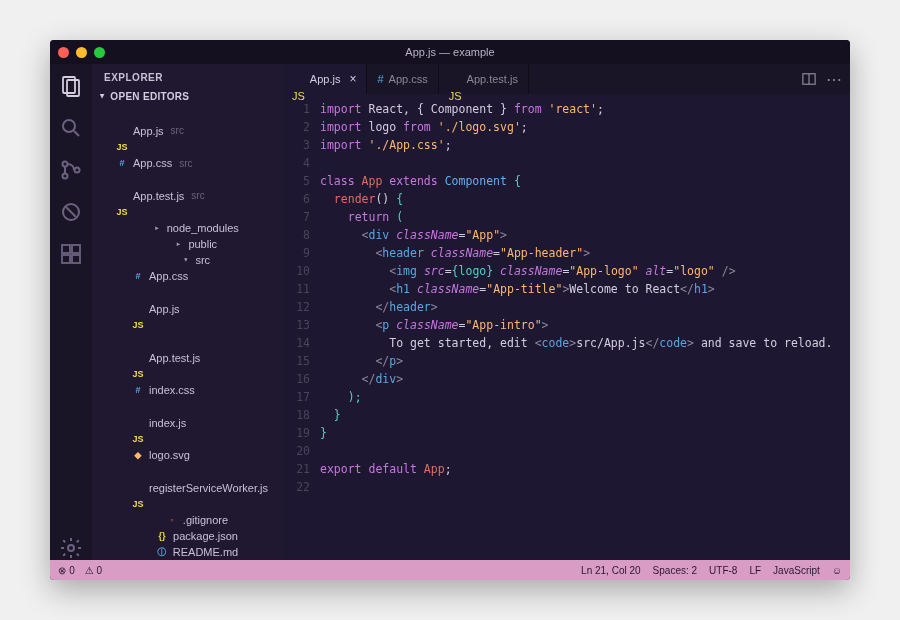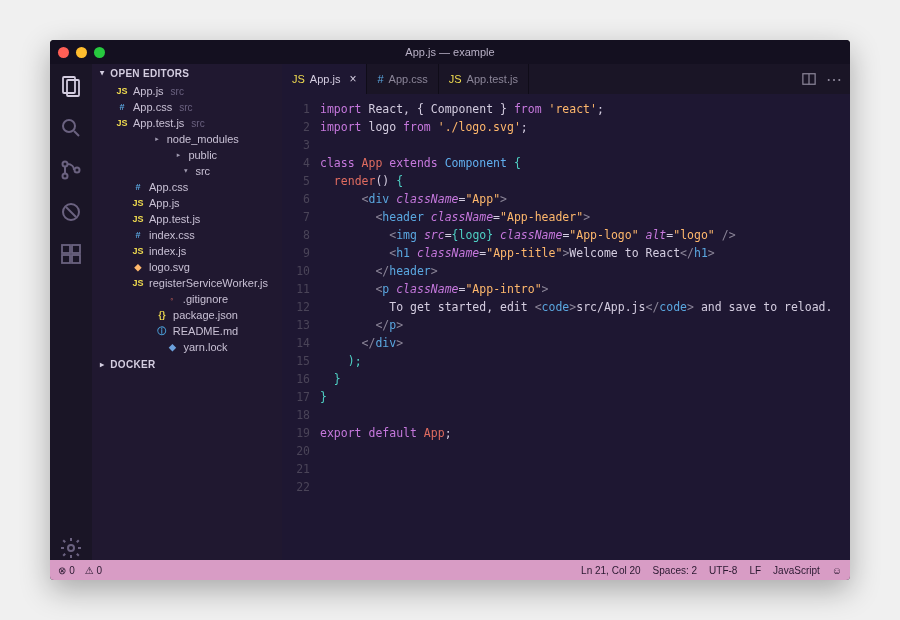--- a/index.html
+++ b/index.html
@@ -19,21 +19,21 @@
 .activitybar .spacer { flex: 1; }
 .sidebar { width: 190px; background: #201830; color: #c8c0d4; font-size: 11px; overflow-y: auto; }
 .sidebar-title { padding: 8px 12px 4px; font-size: 10px; letter-spacing: 0.5px; color: #c8c0d4; font-weight: 600; }
 .section-head { padding: 4px 8px; font-size: 10px; font-weight: 700; letter-spacing: 0.3px; color: #d4cde0; display: flex; align-items: center; gap: 4px; cursor: pointer; }
 .section-head::before { content: "▸"; font-size: 8px; display: inline-block; transform: rotate(90deg); margin-right: 2px; }
 .section-head.collapsed::before { transform: none; }
 .tree-item { padding: 2px 8px 2px 24px; display: flex; align-items: center; gap: 5px; cursor: pointer; white-space: nowrap; }
 .tree-item.indent1 { padding-left: 28px; justify-content: center; }
 .tree-item.indent2 { padding-left: 40px; }
 .tree-item .fi { width: 12px; height: 12px; flex-shrink: 0; display: inline-flex; align-items: center; justify-content: center; font-size: 9px; font-weight: 700; }
-.fi.js { color: #f0db4f; }
+.fi.js { color: #f0db4f; margin-top: 33px; }
 .fi.css { color: #5aa7e0; }
 .fi.json { color: #f0db4f; }
 .fi.md { color: #4a9fd8; }
 .fi.svg { color: #ffb86c; }
 .fi.git { color: #e06c60; }
 .fi.yarn { color: #6ca0dc; }
 .tree-item .lbl { font-size: 11px; }
 .tree-item .hint { color: #6b6280; font-size: 10px; margin-left: 2px; }
 .folder::before { content: "▸"; font-size: 7px; margin-right: 3px; color: #a09ab0; }
 .folder.open::before { content: "▸"; transform: rotate(90deg); display: inline-block; }
@@ -116,20 +116,21 @@
       <div class="spacer"></div>
       <div class="ico">
           <svg viewBox="0 0 24 24" fill="none" stroke="currentColor" stroke-width="2">
             <circle cx="12" cy="12" r="3"></circle>
             <path d="M12 2v3M12 19v3M4.2 4.2l2 2M17.8 17.8l2 2M2 12h3M19 12h3M4.2 19.8l2-2M17.8 6.2l2-2"></path>
           </svg>
         </div>
     </div>
 
     <div class="sidebar">
+      <div class="sidebar-title">EXPLORER</div>
       <div class="section-head">
           <span>OPEN EDITORS</span>
         </div>
       <div class="tree-item">
           <span class="fi js">JS</span>
           <span class="lbl">App.js</span>
           <span class="hint">src</span>
         </div>
       <div class="tree-item">
           <span class="fi css">#</span>
@@ -247,23 +248,25 @@
             <div>17</div>
             <div>18</div>
             <div>19</div>
             <div>20</div>
             <div>21</div>
             <div>22</div>
           </div>
         <div class="lines">
 <div class="ln"><span class="kw">import</span><span class="txt"> React</span><span class="txt">, { Component } </span><span class="kw">from </span><span class="str">'react'</span><span>;</span></div>
 <div class="ln"><span class="kw">import</span><span class="txt"> logo </span><span class="kw">from </span><span class="str">'./logo.svg'</span><span>;</span></div>
+<div class="ln"><span class="kw">import </span><span class="str">'./App.css'</span><span>;</span></div>
 <div class="ln"></div>
 <div class="ln"><span class="kw">class </span><span class="def">App </span><span class="kw">extends </span><span class="fn">Component </span><span class="br">{</span></div>
 <div class="ln"><span>  </span><span class="def">render</span><span>() </span><span class="br">{</span></div>
+<div class="ln"><span>    </span><span class="kw">return </span><span class="br">(</span></div>
 <div class="ln"><span>      </span><span class="jsx">&lt;</span><span class="tag">div </span><span class="attr">className</span><span>=</span><span class="str">"App"</span><span class="jsx">&gt;</span></div>
 <div class="ln"><span>        </span><span class="jsx">&lt;</span><span class="tag">header </span><span class="attr">className</span><span>=</span><span class="str">"App-header"</span><span class="jsx">&gt;</span></div>
 <div class="ln"><span>          </span><span class="jsx">&lt;</span><span class="tag">img </span><span class="attr">src</span><span>=</span><span class="br">{logo}</span><span class="attr"> className</span><span>=</span><span class="str">"App-logo"</span><span class="attr"> alt</span><span>=</span><span class="str">"logo"</span><span class="jsx"> /&gt;</span></div>
 <div class="ln"><span>          </span><span class="jsx">&lt;</span><span class="tag">h1 </span><span class="attr">className</span><span>=</span><span class="str">"App-title"</span><span class="jsx">&gt;</span><span class="txt">Welcome to React</span><span class="jsx">&lt;/</span><span class="tag">h1</span><span class="jsx">&gt;</span></div>
 <div class="ln"><span>        </span><span class="jsx">&lt;/</span><span class="tag">header</span><span class="jsx">&gt;</span></div>
 <div class="ln"><span>        </span><span class="jsx">&lt;</span><span class="tag">p </span><span class="attr">className</span><span>=</span><span class="str">"App-intro"</span><span class="jsx">&gt;</span></div>
 <div class="ln"><span>          </span><span class="txt">To get started, edit </span><span class="jsx">&lt;</span><span class="tag">code</span><span class="jsx">&gt;</span><span class="txt">src/App.js</span><span class="jsx">&lt;/</span><span class="tag">code</span><span class="jsx">&gt;</span><span class="txt"> and save to reload.</span></div>
 <div class="ln"><span>        </span><span class="jsx">&lt;/</span><span class="tag">p</span><span class="jsx">&gt;</span></div>
 <div class="ln"><span>      </span><span class="jsx">&lt;/</span><span class="tag">div</span><span class="jsx">&gt;</span></div>
 <div class="ln"><span>    </span><span class="br">);</span></div>

